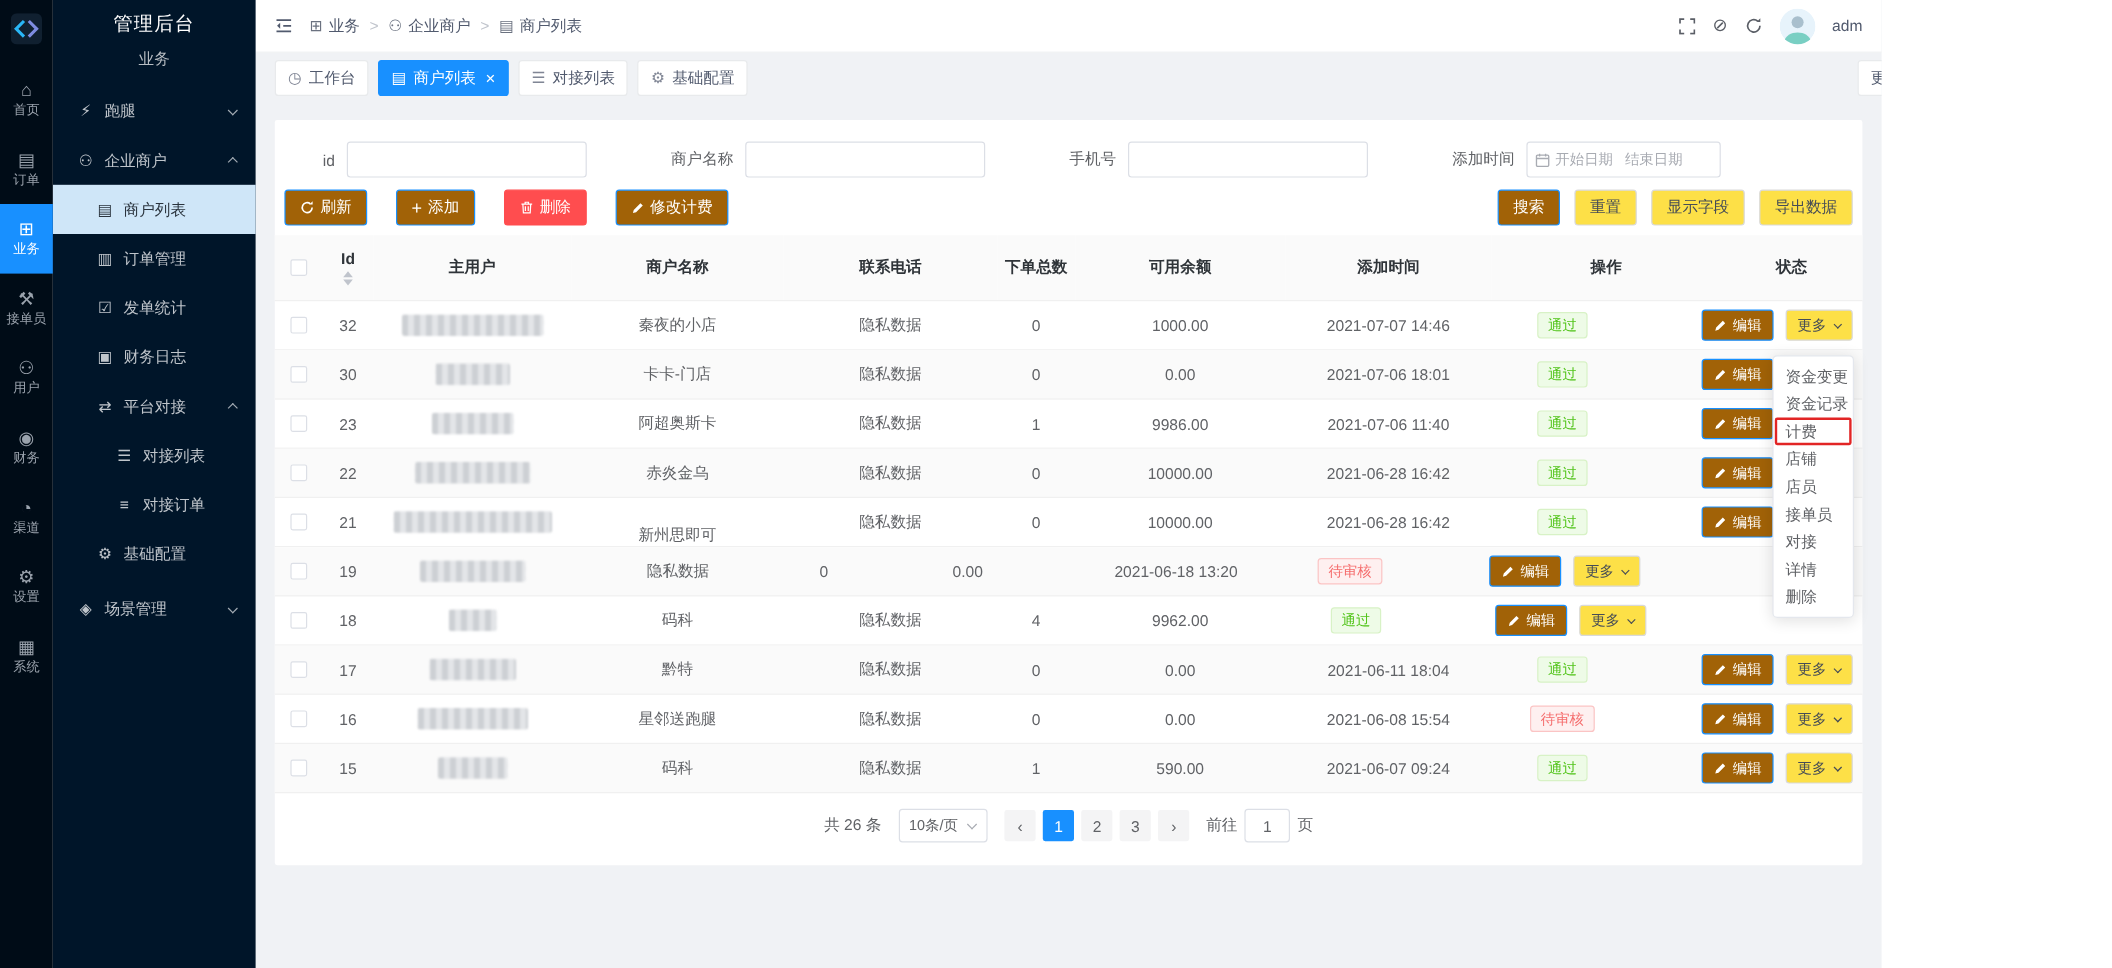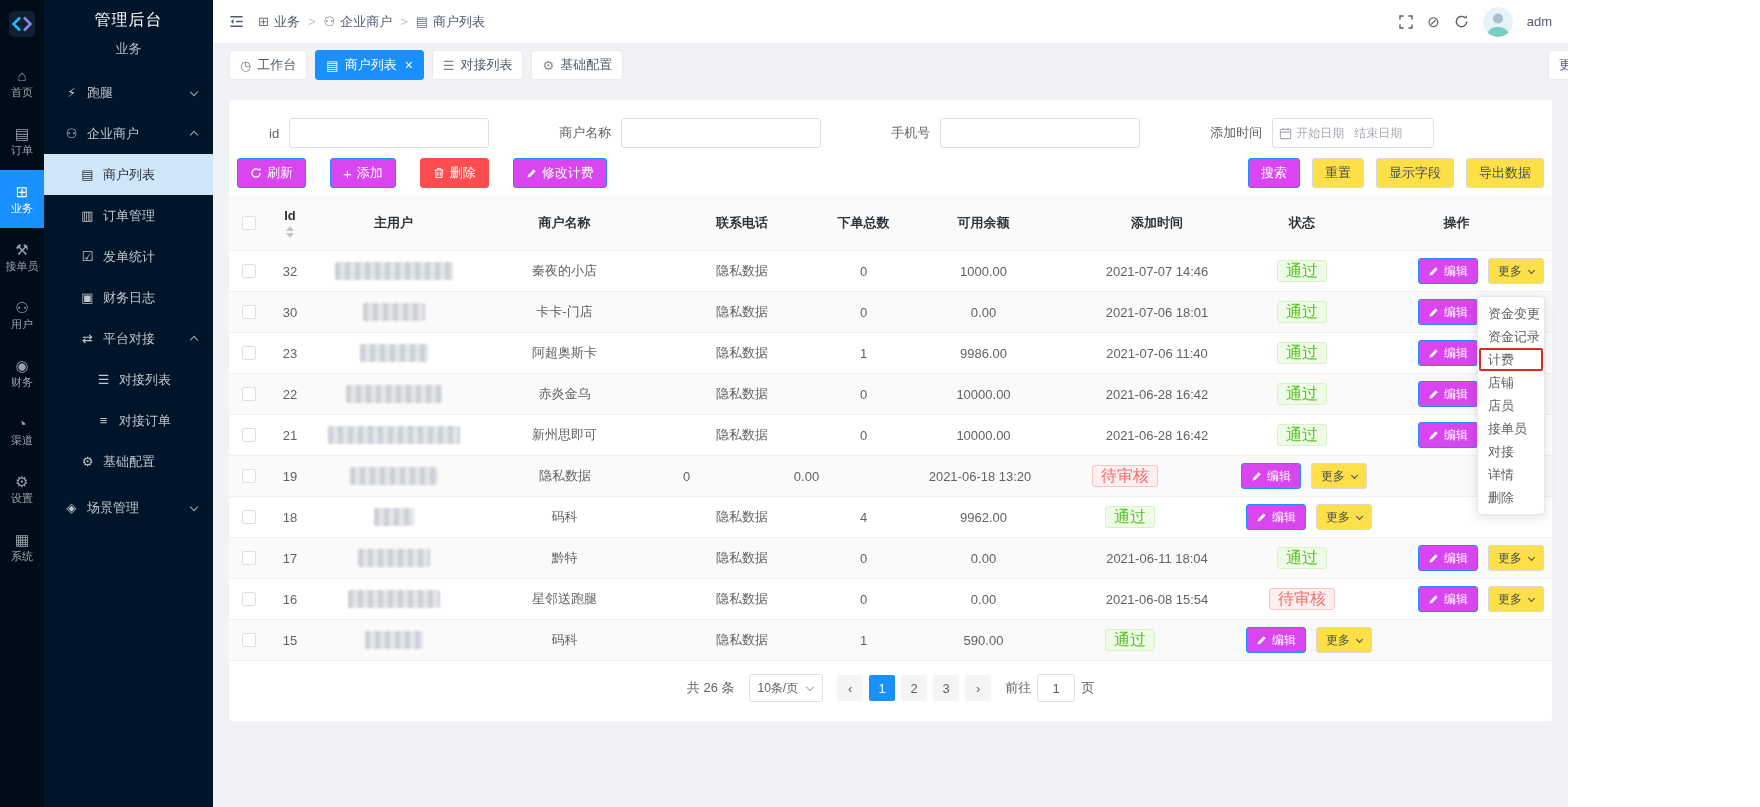--- a/index.html
+++ b/index.html
@@ -68,40 +68,40 @@
 .finput{width:200px;height:30px;border:1px solid #dcdfe6;border-radius:3px;padding:0 8px;font-size:13px;color:#333;outline:none;font-family:inherit}
 .frange{width:162px;height:30px;border:1px solid #dcdfe6;border-radius:3px;display:flex;align-items:center;padding:0 6px;gap:4px;color:#a8abb2;background:#fff}
 .rinput{width:54px;border:none;outline:none;font-size:12px;color:#333;font-family:inherit;background:transparent}
 .rinput::placeholder{color:#a8abb2}
 
 
 .toolbar{display:flex;align-items:center;justify-content:space-between;margin-top:10px;padding:0 8px}
 .tb-left{display:flex;align-items:center;gap:24px}
 .tb-right{display:flex;align-items:center;gap:12px}
 .btn{height:30px;display:inline-flex;align-items:center;gap:5px;border:1px solid transparent;border-radius:3px;padding:0 12px;font-size:13px;cursor:pointer;font-family:inherit;white-space:nowrap}
-.btn-primary{background:#d946ef;border-color:#1890ff;color:#fff}
+.btn-primary{background:#a16207;border-color:#1890ff;color:#fff}
 .btn-danger{background:#ff4d4f;border-color:#ff4d4f;color:#fff}
 .btn-plain{background:#fde047;border-color:#d9d9d9;color:#464c56}
 .plus{font-size:15px;line-height:1}
 .svgicon{display:inline-flex;align-items:center;justify-content:center;line-height:0}
 
 
 .table{margin-top:8px;font-size:13px}
 .tr{display:flex;border-bottom:1px solid #f0f0f0}
 .th{height:54px;display:flex;flex-direction:column;align-items:center;justify-content:center;color:#2f3439;font-weight:700;background:#fafafa;flex:none}
 .td{height:40px;display:flex;align-items:center;justify-content:center;color:#606266;flex:none}
 .tbody .tr:nth-child(even){background:#fafafa}
 .sortcarets{display:flex;flex-direction:column;gap:2px;margin-top:3px}
 .sc{width:0;height:0;border-left:4px solid transparent;border-right:4px solid transparent}
 .sc.asc{border-bottom:5px solid #c0c4cc}
 .sc.desc{border-top:5px solid #c0c4cc}
 .cbox{width:14px;height:14px;border:1px solid #dcdfe6;border-radius:2px;background:#fff;cursor:pointer;display:inline-block}
 .mask{height:18px;border-radius:2px;filter:blur(1px);
   background-image:repeating-linear-gradient(90deg,#cdd0d4 0 5px,#e3e5e8 5px 10px),repeating-linear-gradient(0deg,rgba(178,182,187,.75) 0 4px,rgba(238,240,242,.75) 4px 9px)}
-.tag{display:inline-block;padding:2px 8px;border-radius:3px;font-size:16px;line-height:16px}
+.tag{display:inline-block;padding:2px 8px;border-radius:3px;font-size:12px;line-height:16px}
 .tag-success{background:#eefbe7;border:1px solid #d8f2c6;color:#52c41a}
 .tag-pending{background:#fef0f0;border:1px solid #fbc4c4;color:#f56c6c}
 .btn-sm{height:26px;padding:0 9px;font-size:12px;border-radius:3px}
 .actions{gap:10px;justify-content:flex-end !important;padding-right:8px}
 .more-btn .chev{width:5px;height:5px;margin-left:2px}
 
 
 .dropdown{position:absolute;left:1477px;top:296px;width:68px;background:#fff;border:1px solid #e4e7ed;border-radius:4px;box-shadow:0 2px 12px rgba(0,0,0,.12);padding:5px 0;z-index:100}
 .dd-item{height:23px;line-height:23px;padding:0 10px;font-size:13px;color:#606266;cursor:pointer;position:relative;white-space:nowrap}
 .dd-item.hl .ann{position:absolute;left:1px;right:1px;top:0;bottom:0;border:2px solid #e22525;border-radius:2px;pointer-events:none}
@@ -405,26 +405,26 @@
                 </div>
                 <div class="th" style="width: 65px;">
                   <span>下单总数</span>
                 </div>
                 <div class="th" style="width: 175px;">
                   <span>可用余额</span>
                 </div>
                 <div class="th" style="width: 172px;">
                   <span>添加时间</span>
                 </div>
+                <div class="th" style="width: 191px;">
+                  <span>操作</span>
+                </div>
                 <div class="th" style="width: 118px;">
                   <span>状态</span>
                 </div>
-                <div class="th" style="width: 191px;">
-                  <span>操作</span>
-                </div>
               </div>
           </div>
           <div class="tbody" id="tbody">
               <div class="tr">
                 <div class="td" style="width: 40px;">
                   <span class="cbox"></span>
                 </div>
                 <div class="td" style="width: 42px;">
                   <span>32</span>
                 </div>
@@ -596,21 +596,21 @@
               <div class="tr">
                 <div class="td" style="width: 40px;">
                   <span class="cbox"></span>
                 </div>
                 <div class="td" style="width: 42px;">
                   <span>21</span>
                 </div>
                 <div class="td" style="width: 165px;">
                   <span class="mask" style="width: 132px;"></span>
                 </div>
-                <div class="td" style="width: 177px;">
+                <div class="td" style="width: 177px; align-items: flex-end;">
                   <span>新州思即可</span>
                 </div>
                 <div class="td" style="width: 178px;">
                   <span>隐私数据</span>
                 </div>
                 <div class="td" style="width: 65px;">
                   <span>0</span>
                 </div>
                 <div class="td" style="width: 175px;">
                   <span>10000.00</span>
@@ -816,20 +816,23 @@
                   <span>码科</span>
                 </div>
                 <div class="td" style="width: 178px;">
                   <span>隐私数据</span>
                 </div>
                 <div class="td" style="width: 65px;">
                   <span>1</span>
                 </div>
                 <div class="td" style="width: 175px;">
                   <span>590.00</span>
+                </div>
+                <div class="td" style="width: 172px;">
+                  <span>2021-06-07 09:24</span>
                 </div>
                 <div class="td" style="width: 118px;">
                   <span class="tag tag-success">通过</span>
                 </div>
                 <div class="td actions" style="width: 191px;">
                   <button class="btn btn-primary btn-sm">
                     <span class="svgicon">
                       <svg width="11" height="11" viewBox="0 0 14 14">
                         <path d="M1.8 12.2l.9-3.4L9.8 1.7l2.5 2.5-7.1 7.1-3.4.9z" fill="currentColor"></path>
                       </svg>

